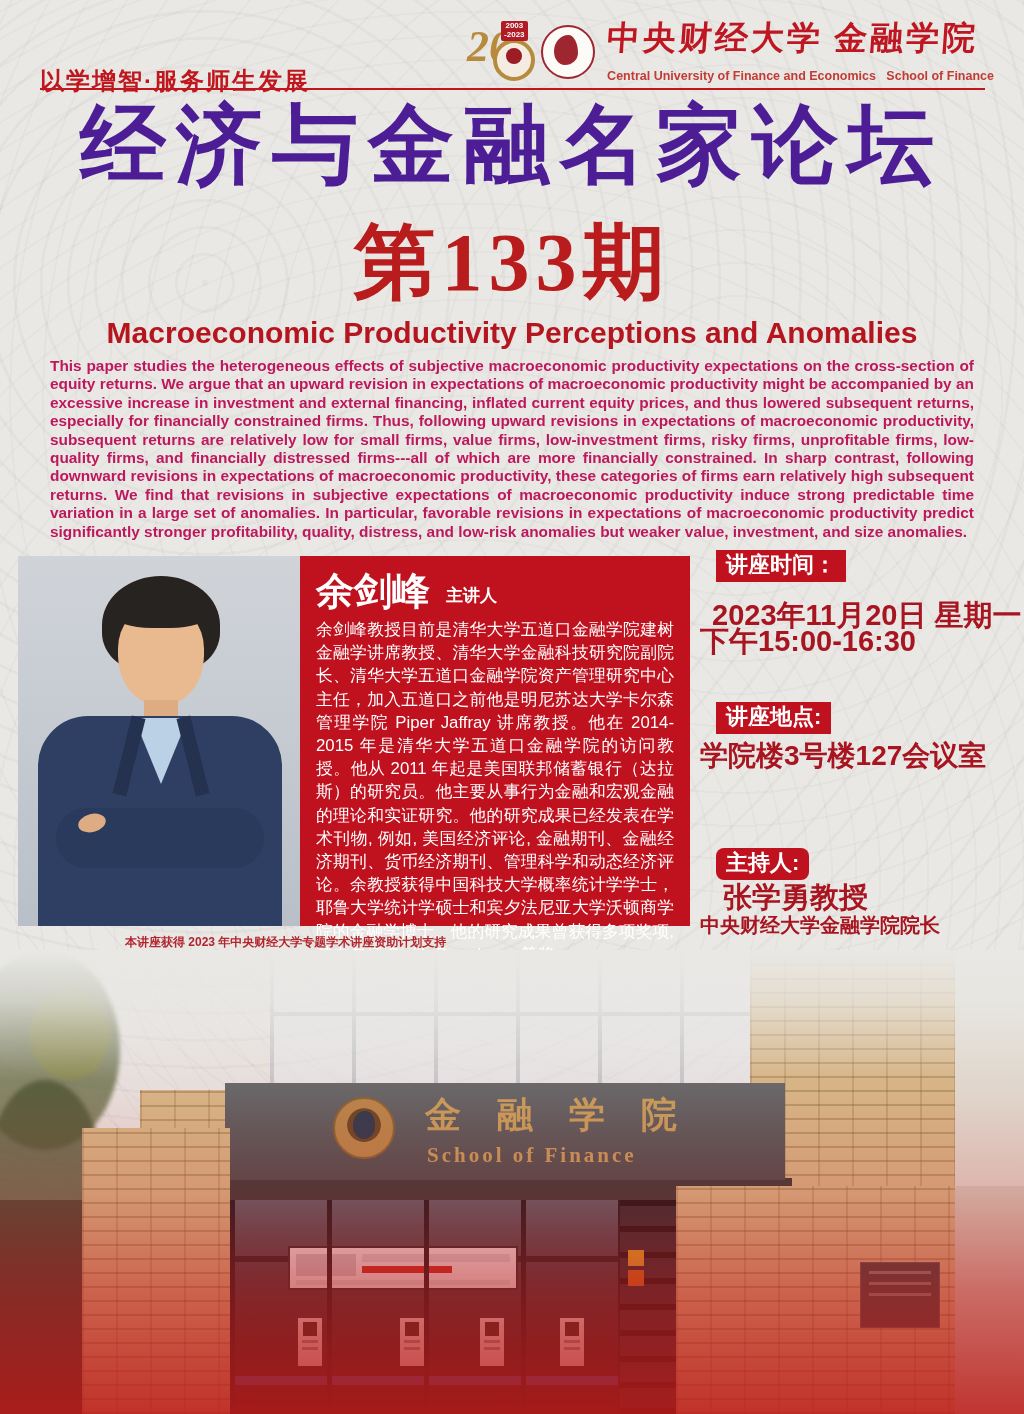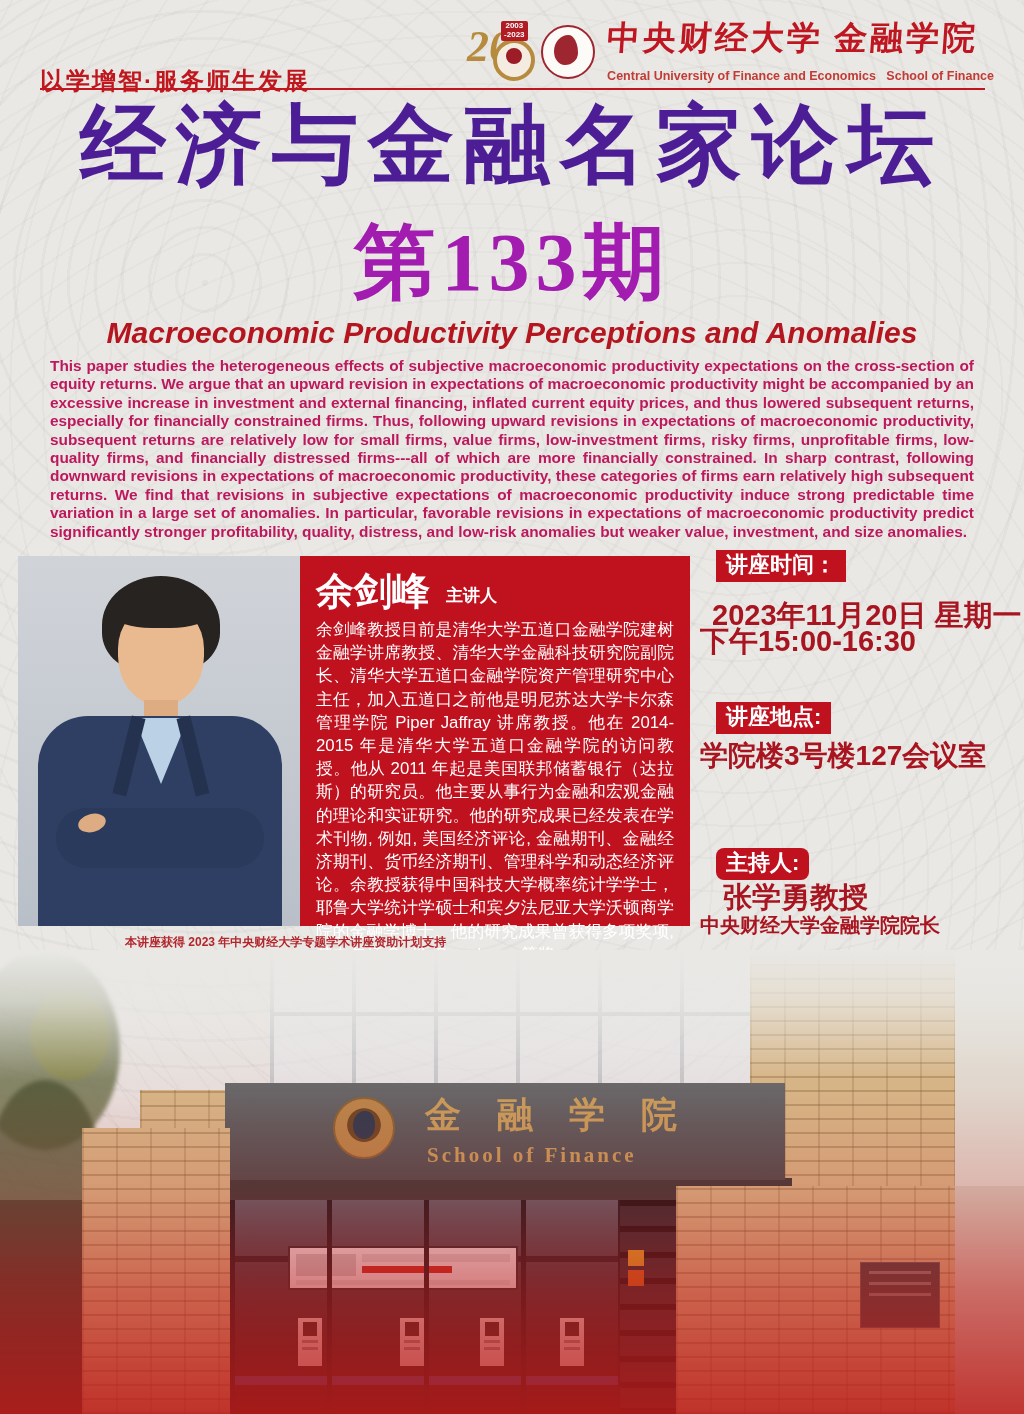--- a/index.html
+++ b/index.html
@@ -55,26 +55,26 @@
   .uni-en{font-size:12.5px; font-weight:600; color:#c23b35; margin-top:14px; white-space:pre;}
   .divider{position:absolute; left:40px; top:88px; width:945px; height:2px; background:#c0161d;}
   
   .title-cn{
     position:absolute; left:0; top:102px; width:100%; text-align:center;
     font-size:86px; font-weight:700; color:#4c1d95; letter-spacing:10px; line-height:1;
     font-family:"Liberation Serif","DejaVu Serif",serif;
   }
   .title-issue{
     position:absolute; left:0; top:222px; width:100%; text-align:center;
-    font-size:82px; font-weight:700; color:#a21caf; letter-spacing:6px; line-height:1;
+    font-size:82px; font-weight:700; color:#b91c1c; letter-spacing:6px; line-height:1;
     font-family:"Liberation Serif","DejaVu Serif",serif;
   }
   .title-en{
     position:absolute; left:0; top:316px; width:100%; text-align:center;
-    font-size:30px; font-weight:700; color:#b5151f;font-style:italic;
+    font-size:30px; font-weight:700; color:#b5151f;
   }
   .abstract{
     position:absolute; left:50px; top:357px; width:924px;
     font-size:15.4px; line-height:18.4px; font-weight:600; color:#be185d; text-align:justify;
   }
   
   .photo{
     position:absolute; left:18px; top:556px; width:282px; height:370px; overflow:hidden;
     background:linear-gradient(180deg,#d0d4d9 0%,#c4c9d0 55%,#b9bfc8 100%);
   }

